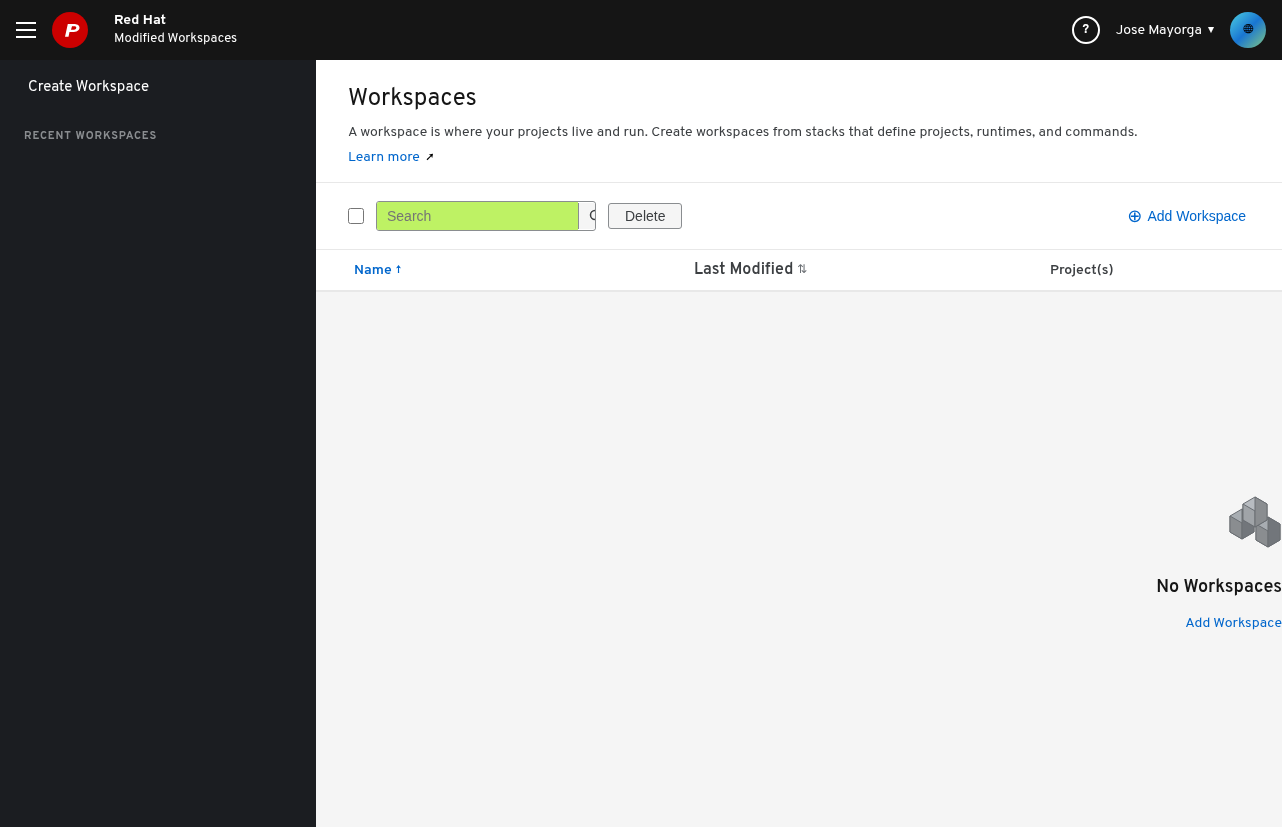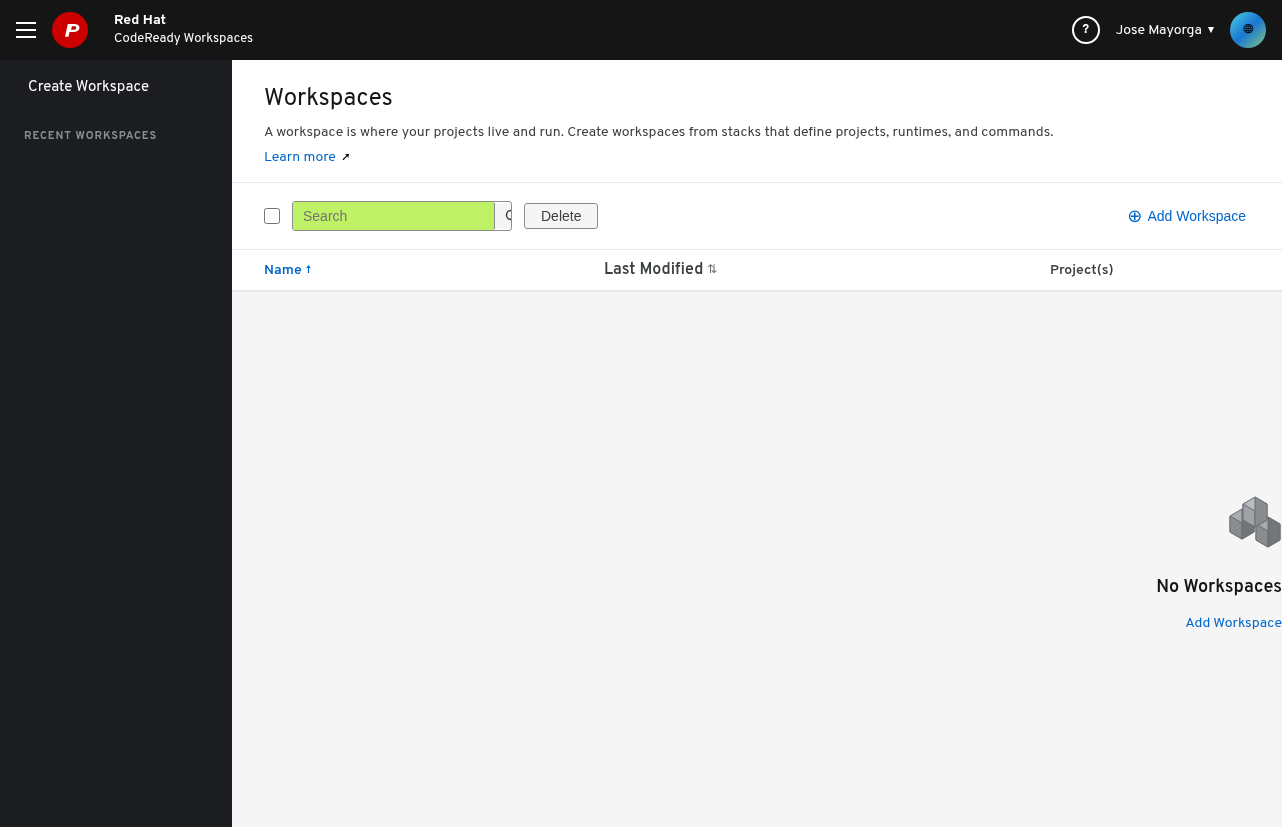--- a/index.html
+++ b/index.html
@@ -88,21 +88,21 @@
 
     
     .layout {
       display: flex;
       flex: 1;
       overflow: hidden;
     }
 
     
     .sidebar {
-      width: 232px;
+      width: 316px;
       background: #1b1d21;
       flex-shrink: 0;
       display: flex;
       flex-direction: column;
     }
     .sidebar-item {
       padding: 18px 24px;
       color: #fff;
       cursor: pointer;
       font-size: 15px;
@@ -227,20 +227,21 @@
       align-items: center;
       padding: 10px 32px;
       background: #fff;
       border-bottom: 2px solid #e8e8e8;
     }
     .col-name {
       width: 340px;
       display: flex;
       align-items: center;
       gap: 4px;
+      margin-left: 6px;
     }
     .col-header-text {
       color: #0066cc;
       font-size: 14px;
       font-weight: 600;
       cursor: pointer;
     }
     .sort-icon {
       color: #0066cc;
       font-size: 12px;
@@ -307,21 +308,21 @@
     </svg>
   </div>
   <div class="topnav-brand">
 
     <svg class="redhat-logo" viewBox="0 0 36 36" xmlns="http://www.w3.org/2000/svg">
       <circle cx="18" cy="18" r="18" fill="#cc0000"></circle>
       <path d="M22 12c2.5 0 5.5 0.8 5.5 3.7 0 4.0-5.2 4.3-8.2 4.3h-1.8l-1.0 4.8h-3.5l2.8-12.8H22zm-3.0 5.8h1.5c1.8 0 3.8-0.3 3.8-2.0 0-1.2-1.0-1.5-2.5-1.5h-1.8l-1.0 3.5z" fill="#fff"></path>
     </svg>
     <div class="brand-text">
       <strong>Red Hat</strong>
-      <span>CodeReady</span> <span>Workspaces</span>
+      <span>Modified</span> <span>Workspaces</span>
     </div>
   </div>
   <div class="topnav-right">
     <div class="help-icon">?</div>
     <div class="user-menu">
       <span>Jose Mayorga</span>
       <span class="user-chevron">▾</span>
     </div>
     <div class="avatar">🌐</div>
   </div>

